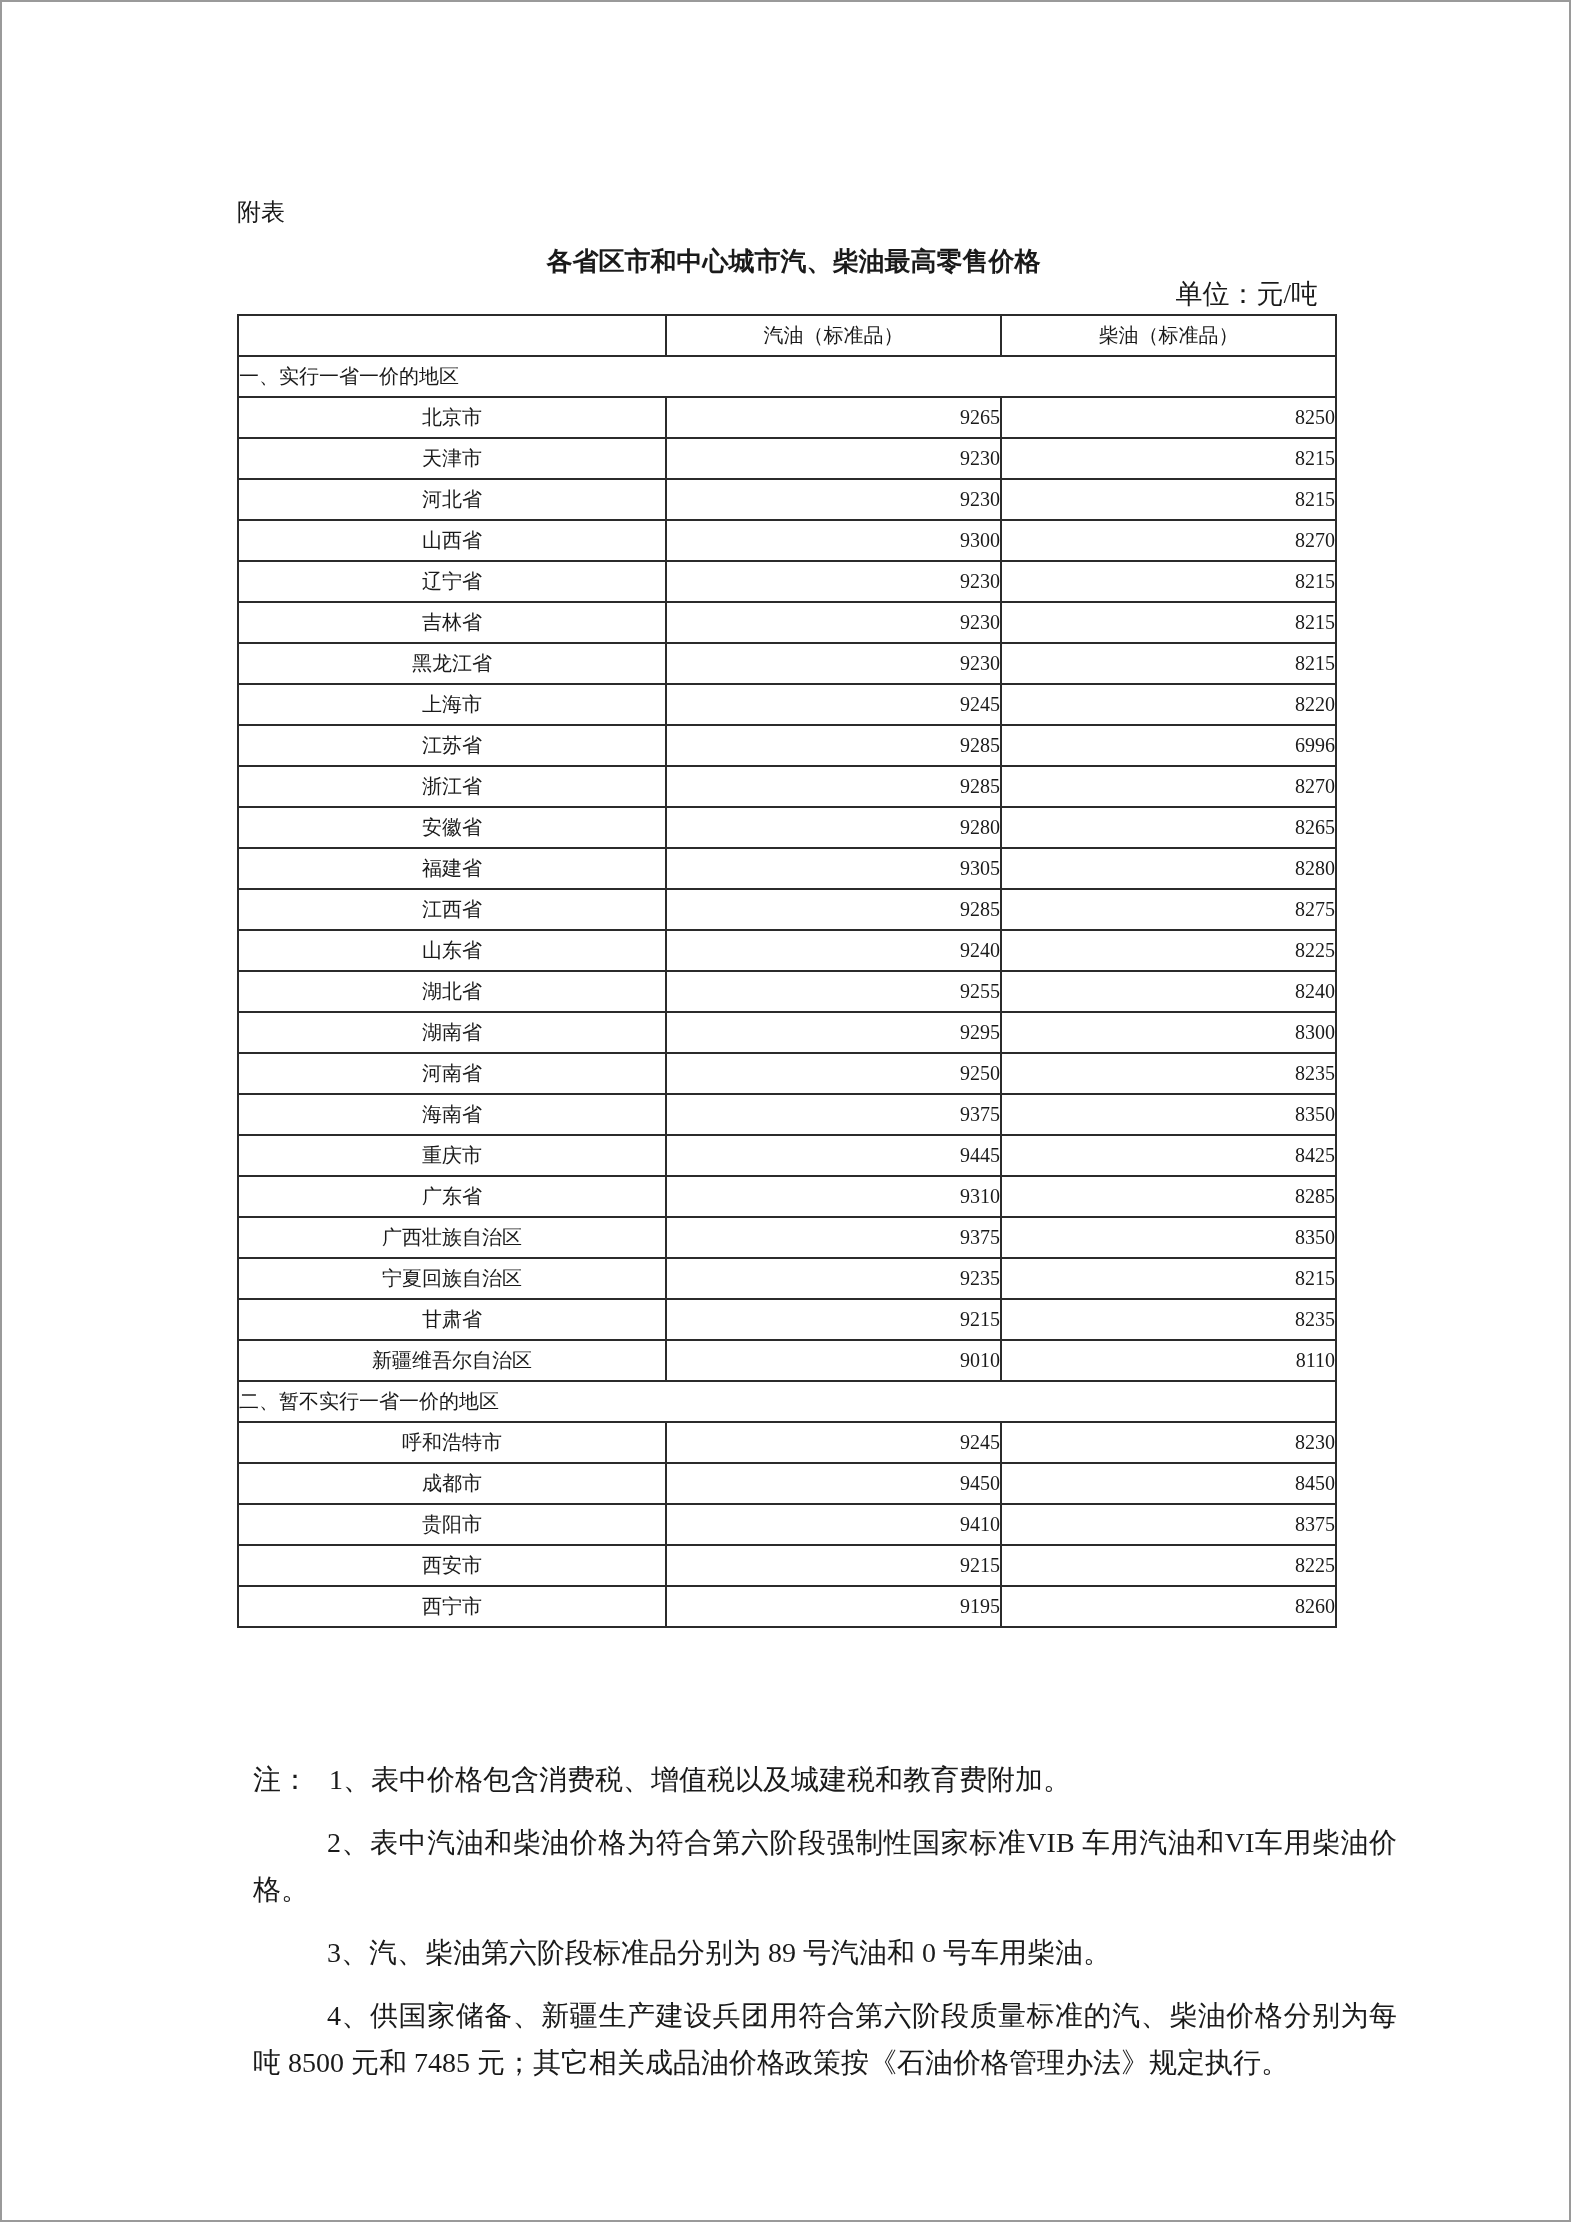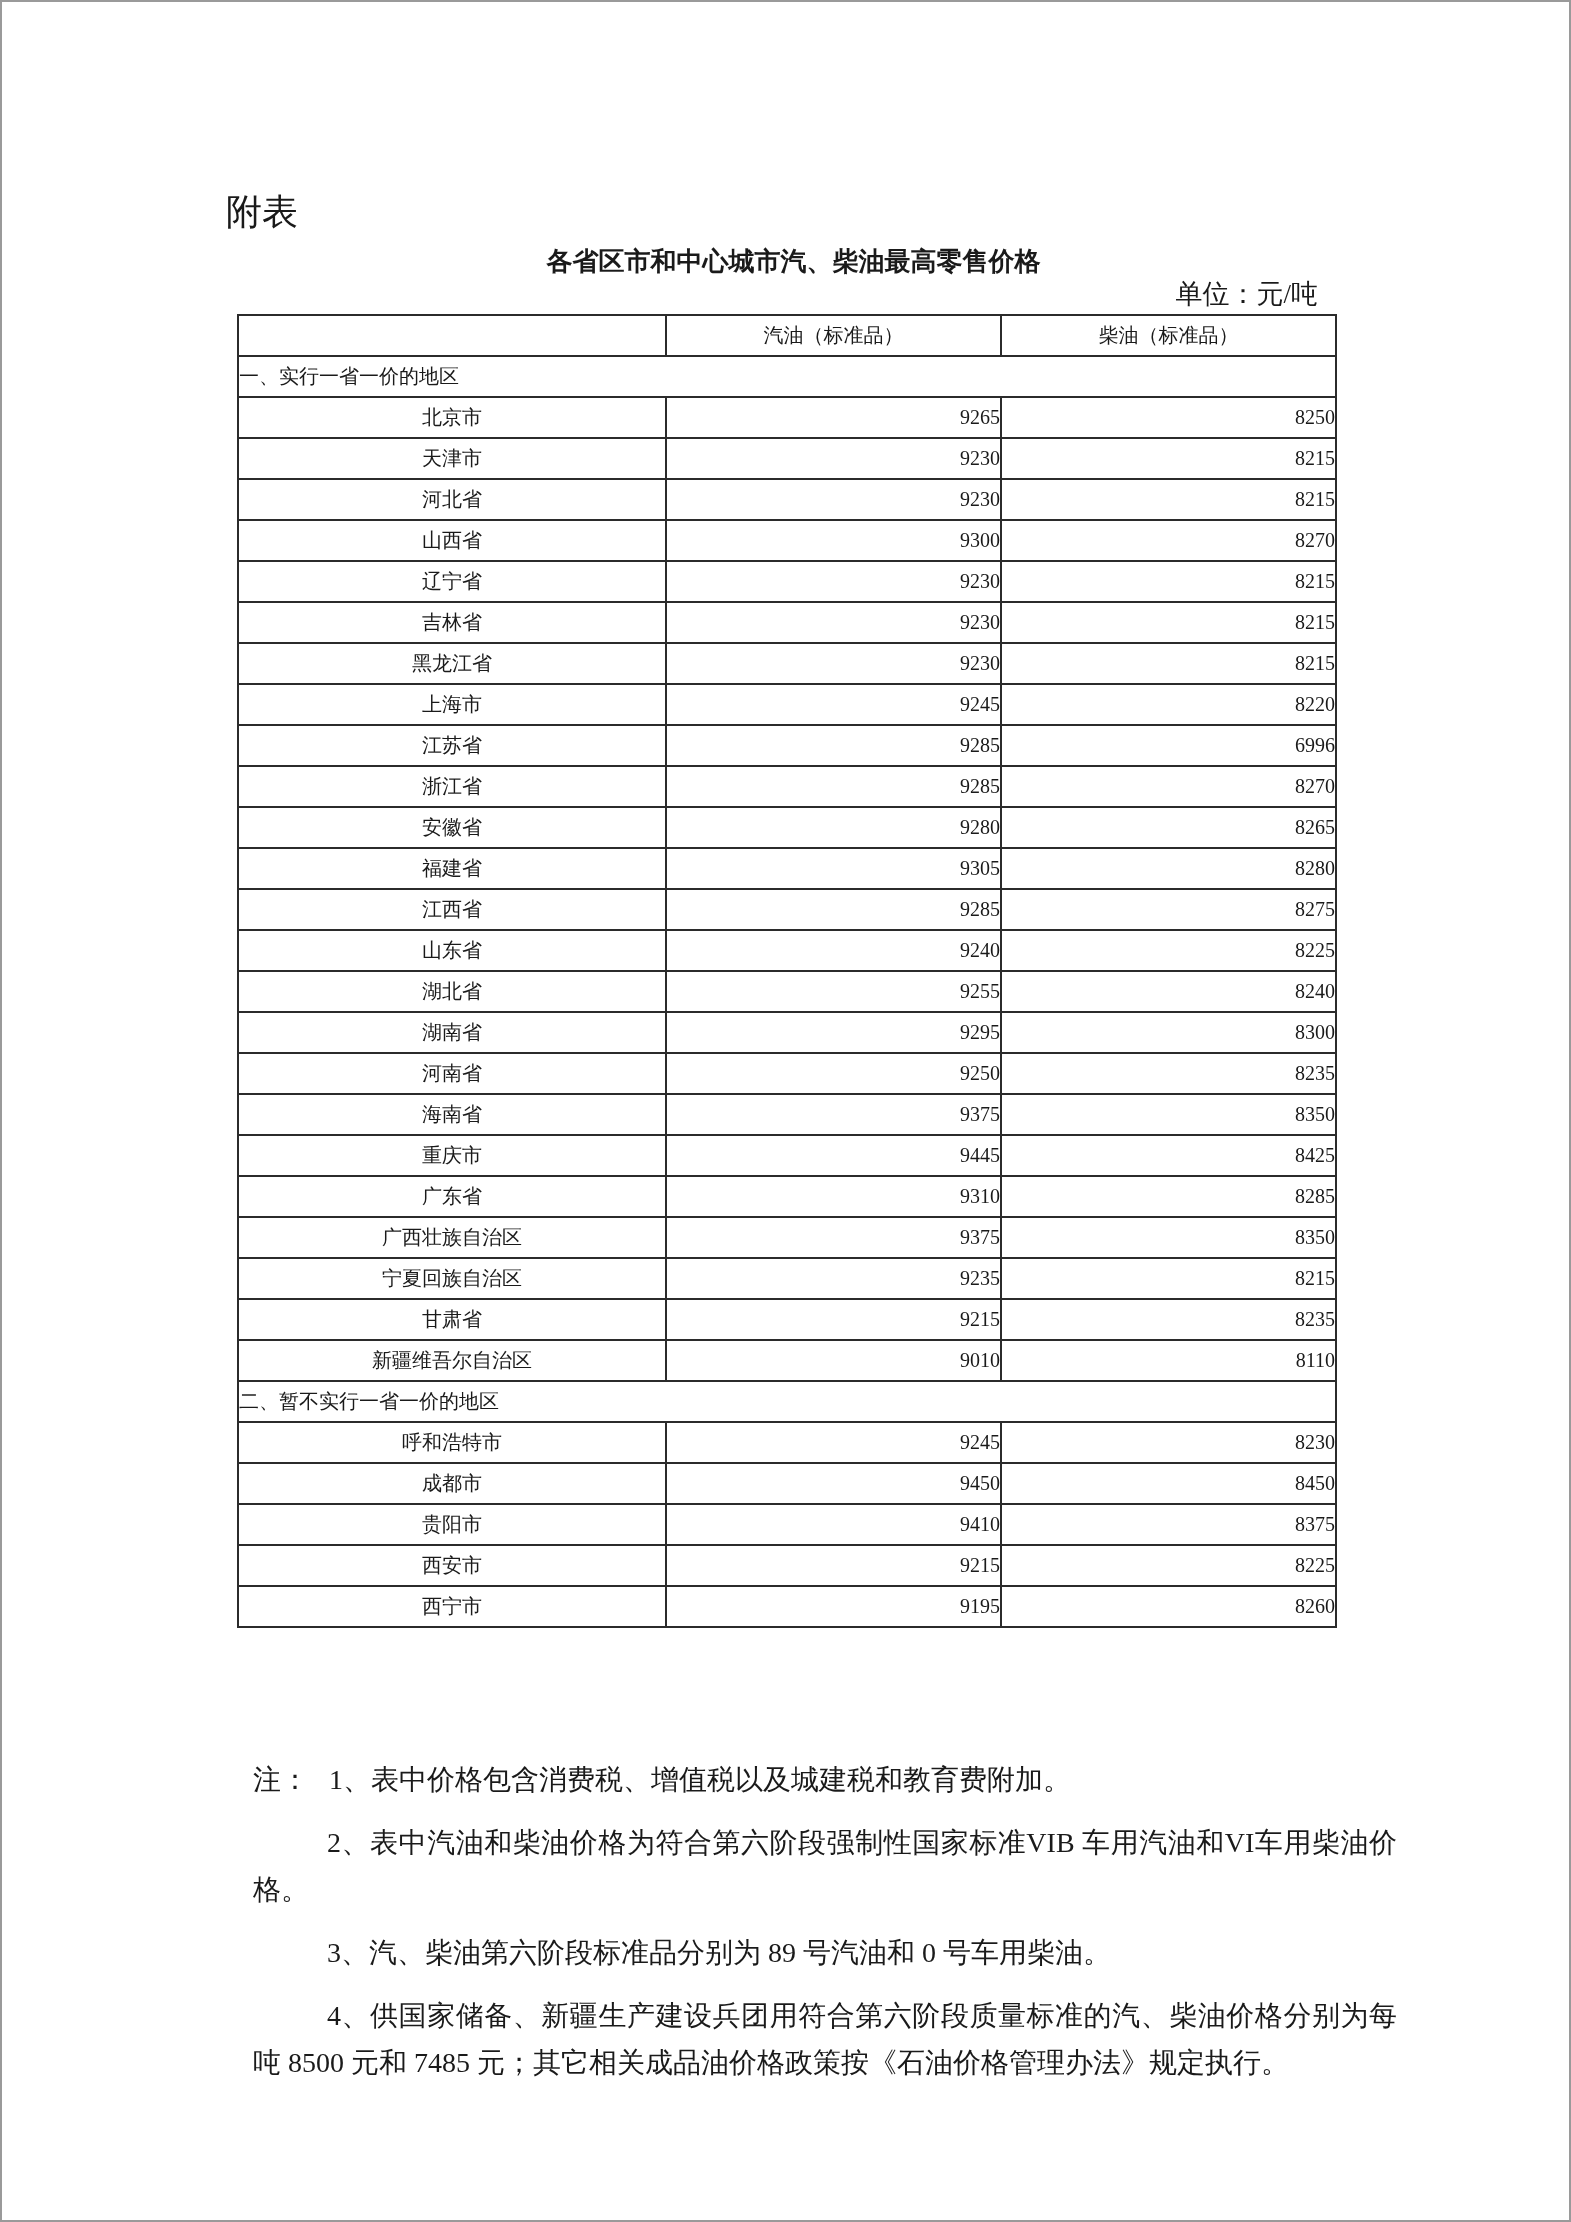--- a/index.html
+++ b/index.html
@@ -13,23 +13,23 @@
     height: 2222px;
     box-sizing: border-box;
     background: #ffffff;
     border: 2px solid #9a9a9a;
     font-family: "Liberation Serif", "DejaVu Serif", serif;
     color: #1a1a1a;
     overflow: hidden;
   }
   .page-label {
     position: absolute;
-    left: 224px;
+    left: 235px;
     top: 190px;
-    font-size: 36px;
+    font-size: 24px;
     line-height: 40px;
   }
   .doc-title {
     position: absolute;
     left: 0;
     top: 238px;
     width: 100%;
     text-align: center;
     font-size: 26px;
     font-weight: bold;

